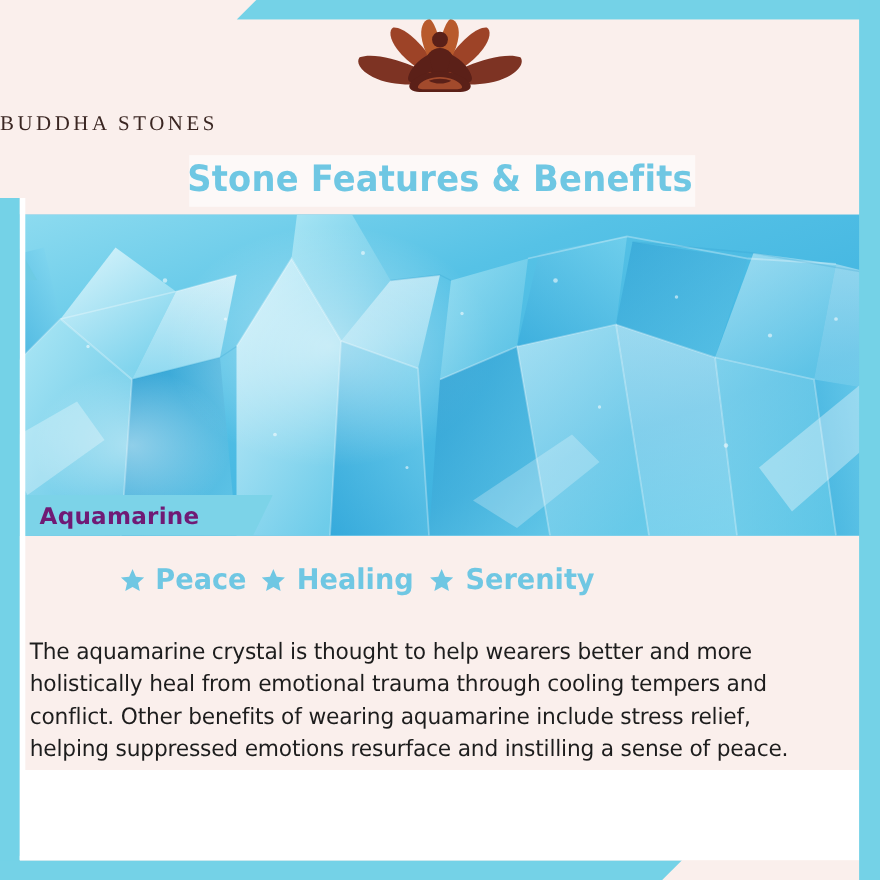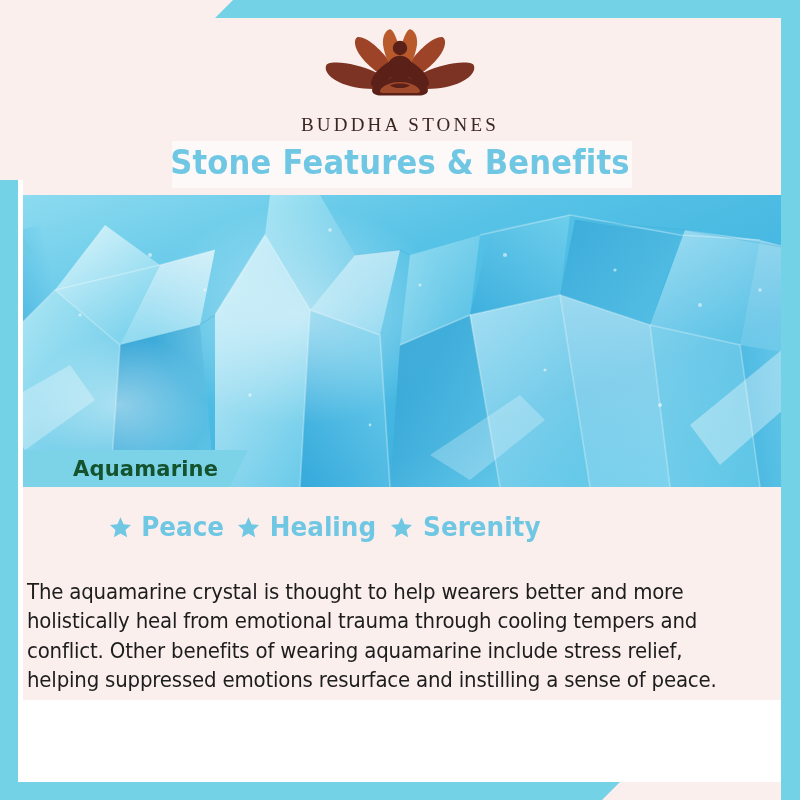--- a/index.html
+++ b/index.html
@@ -87,23 +87,22 @@
   .frame-inner-gap-bottom {
     position: absolute;
     left: 18px; bottom: 18px;
     width: 602px; height: 4px;
     background: #ffffff;
   }
 
   
   .logo-block {
     position: absolute;
-    left: 0; top: 22px;
+    left: 0; top: 10px;
     width: 800px;
-    text-align: center;
   }
   .logo-mark {
     display: block;
     margin: 0 auto;
     width: 170px;
     height: 86px;
   }
   .logo-wordmark {
     display: block;
     margin: 6px auto 0;
@@ -160,28 +159,27 @@
     width: 230px; height: 37px;
     background: #7cd3e8;
     clip-path: polygon(0 0, 100% 0, calc(100% - 18px) 100%, 0 100%);
   }
   .stone-label-text {
     position: absolute;
     left: 18px; top: 450px;
     width: 212px; height: 37px;
     display: flex;
     align-items: center;
-    padding-left: 34px;
+    padding-left: 18px;
     box-sizing: border-box;
     font-family: "DejaVu Sans", sans-serif;
     font-weight: bold;
     font-size: 21px;
-    color: #14532d;
+    color: #701a75;
     letter-spacing: 0.2px;
-    margin-left: 21px;
   }
 
   
   .keywords {
     position: absolute;
     left: 0; top: 512px;
     width: 652px;
     display: flex;
     justify-content: center;
     align-items: center;

